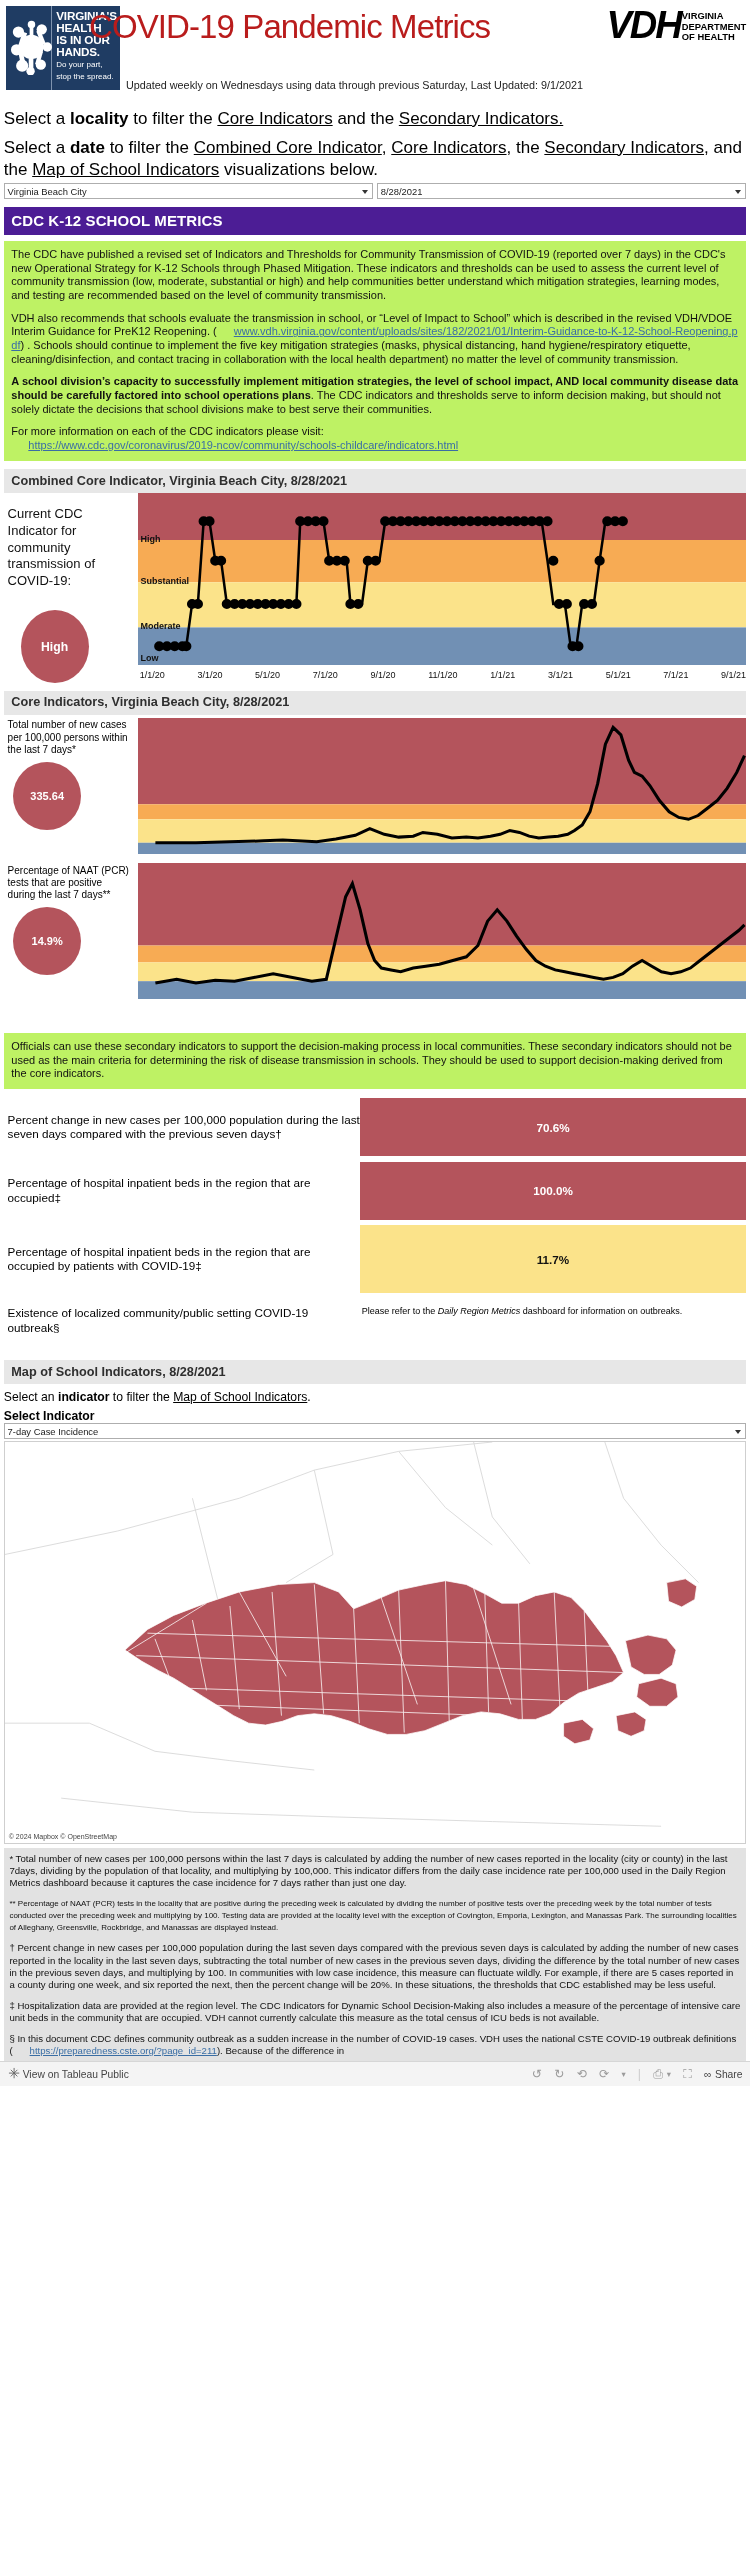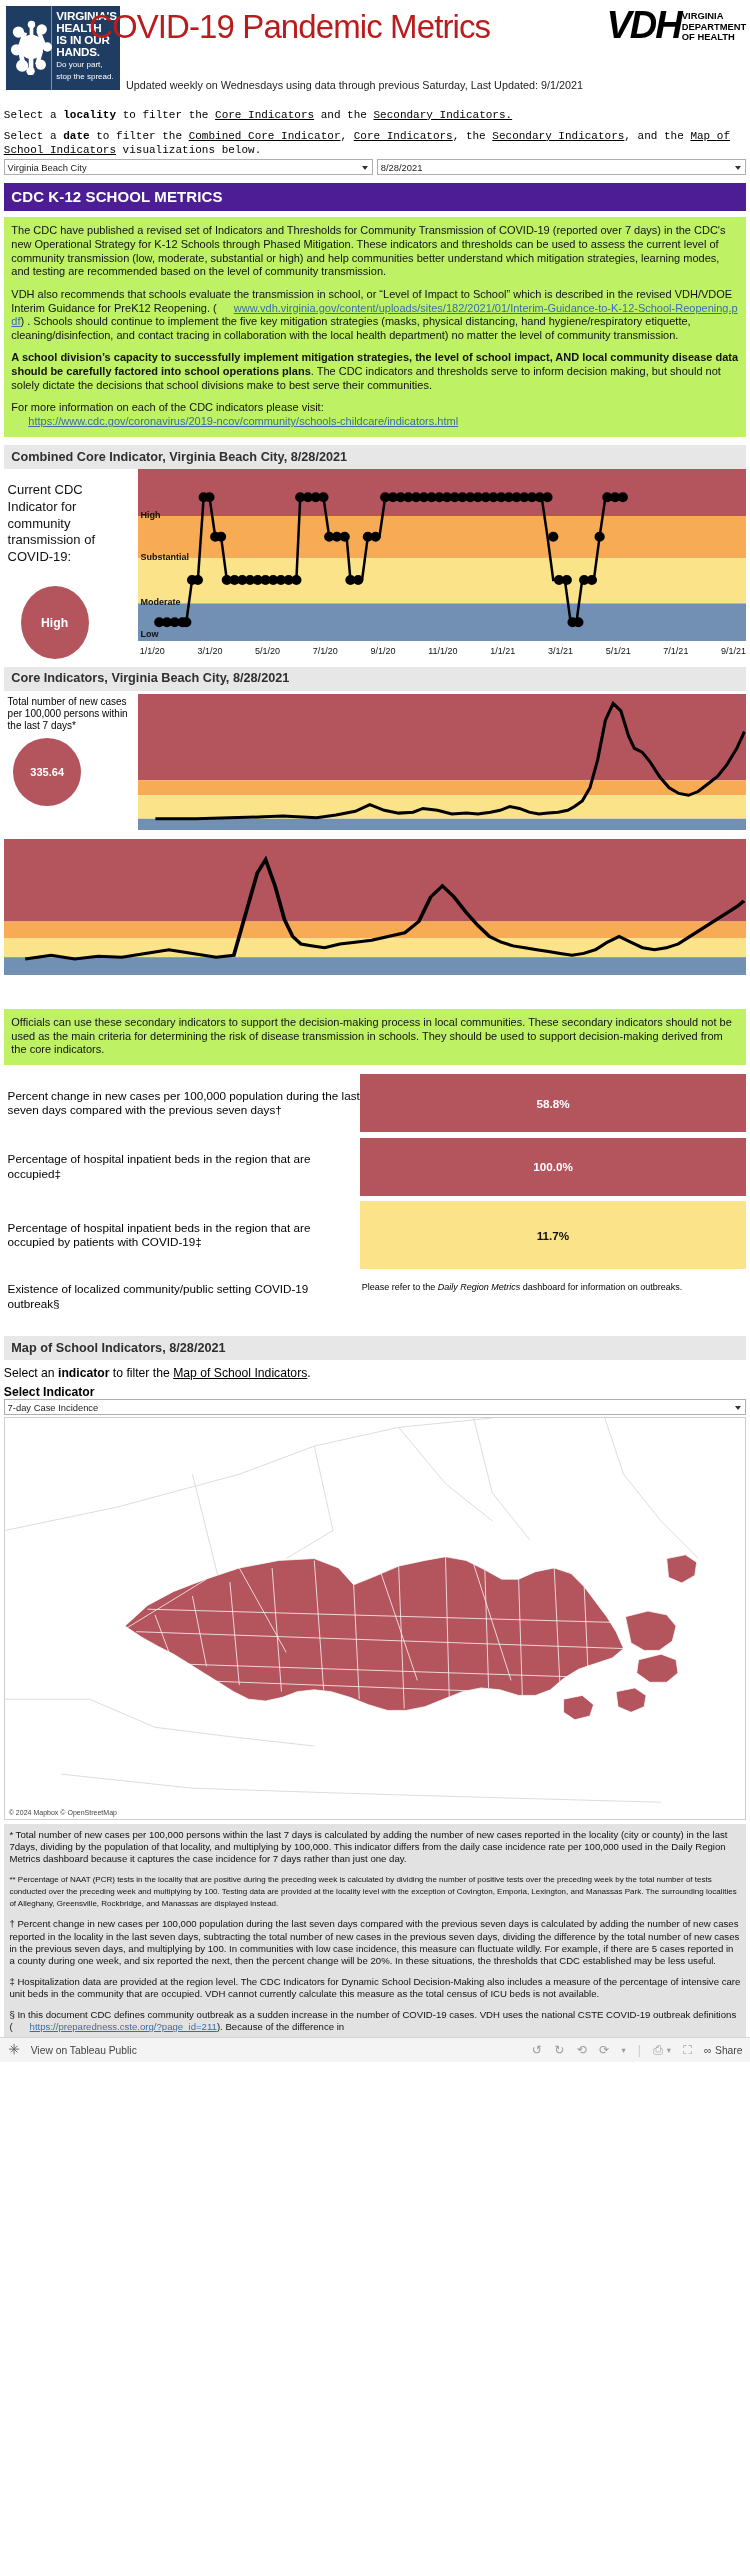--- a/index.html
+++ b/index.html
@@ -37,21 +37,21 @@
   .vdh-right {
     position: absolute; right: 3.8px; top: 7.5px; display:flex; align-items:flex-start;
   }
   .vdh-mark { font-size: 38px; font-weight: bold; font-style: italic; line-height: .9; letter-spacing:-1.9px;}
   .vdh-words { font-size: 9.4px; font-weight: bold; line-height: 1.12; margin-top: 3.8px; margin-left:0.9px;}
   .updated-line {
     position: absolute; left: 126px; top: 79px; font-size: 10.8px; color: #222;
   }
 
   
-  .instructions { padding: 0 3.8px; font-size: 11px; line-height: 1.33; font-family: Liberation Mono, monospace; }
+  .instructions { padding: 0 3.8px; font-size: 17px; line-height: 1.33; }
   .instructions p { margin: 6.6px 0 0 0; }
   .u { text-decoration: underline; }
   .b { font-weight: bold; }
 
   
   .sel-labels { display:flex; padding: 4.7px 3.8px 0 3.8px; font-size: 12.2px; font-weight: bold;}
   .sel-labels .l { width: 50%; }
   .sel-labels .r { width: 50%; text-align: right; padding-right:1.9px;}
   .sel-row { display:flex; gap: 3.8px; padding: 0.9px 3.8px 0 3.8px; }
   .sel {
@@ -131,21 +131,21 @@
   .footnotes { background:#e2e2e2; margin: 3.8px 3.8px 0 3.8px; padding: 4.7px 5.6px 3.8px 5.6px; }
   .fn { font-size: 9.6px; line-height: 1.28; margin: 0 0 8.4px 0; color:#111;}
   .fn.small { font-size: 8px; line-height:1.5; }
 
   
   .tbar {
     position: relative; height: 25px; background:#f4f4f4; border-top:0.9px solid #d6d6d6;
     display:flex; align-items:center; padding: 0 7.5px; font-size: 10.3px; color:#444;
     margin-top: 0;
   }
-  .tbar .left { display:flex; align-items:center; gap:11px; }
+  .tbar .left { display:flex; align-items:center; gap:3px; }
   .tbar .right { margin-left:auto; display:flex; align-items:center; gap:12.2px; color:#9b9b9b; font-size:12.2px;}
   .tbar .share { color:#444; font-size: 10.3px; display:flex; align-items:center; gap:3.8px;}
 </style>
 </head>
 <body>
 
 <div class="page">
 
   <div class="header">
     <div class="vdh-logo">
@@ -333,38 +333,42 @@
         <rect x="0" y="0" width="630" height="92" fill="#b4545c"></rect>
         <rect x="0" y="92" width="630" height="16" fill="#f7ab54"></rect>
         <rect x="0" y="108" width="630" height="25" fill="#fbe38a"></rect>
         <rect x="0" y="133" width="630" height="12" fill="#7190b4"></rect>
         <polyline fill="none" stroke="#000" stroke-width="3.2" points="18,133 60,133 95,132 130,131 150,130 165,131 185,132 205,129 225,125 240,118 255,124 270,127 285,126 295,122 310,124 325,128 340,127 352,128 365,126 375,124 385,120 395,122 405,126 415,128 425,127 435,126 445,124 452,120 460,114 468,100 476,70 484,28 492,10 500,18 508,45 514,58 522,62 530,72 540,88 550,100 560,106 570,108 580,104 590,96 600,88 610,75 620,58 628,40"></polyline>
       </svg>
     </div>
   </div>
 
   <div class="core-row" style="margin-top:7.5px">
+    <div class="core-left">
+      <div class="cap">Percentage of NAAT (PCR) tests that are positive during the last 7 days**</div>
+      <div class="circ">14.9%</div>
+    </div>
     <div class="core-chart">
       <svg viewBox="0 0 630 145" width="100%" height="136" preserveAspectRatio="none" xmlns="http://www.w3.org/2000/svg">
         <rect x="0" y="0" width="630" height="88" fill="#b4545c"></rect>
         <rect x="0" y="88" width="630" height="18" fill="#f7ab54"></rect>
         <rect x="0" y="106" width="630" height="20" fill="#fbe38a"></rect>
         <rect x="0" y="126" width="630" height="19" fill="#7190b4"></rect>
         <polyline fill="none" stroke="#000" stroke-width="3.2" points="18,128 40,124 60,128 80,125 100,126 120,122 140,118 160,122 180,126 195,124 205,80 215,36 222,22 230,50 238,86 245,104 252,112 262,114 272,116 285,112 298,110 312,108 326,104 340,100 352,88 362,62 372,50 382,62 392,78 402,92 412,104 422,110 432,114 442,116 452,118 462,120 472,122 482,124 492,122 502,118 512,110 522,104 532,110 542,116 552,118 562,116 572,112 582,104 592,96 602,88 612,80 622,72 628,66"></polyline>
       </svg>
     </div>
   </div>
 
   <div class="grey-panel" style="margin-top:32px">
     <p>Officials can use these secondary indicators to support the decision-making process in local communities. These secondary indicators should not be used as the main criteria for determining the risk of disease transmission in schools. They should be used to support decision-making derived from the core indicators.</p>
   </div>
 
   <div class="sec-row" style="margin-top:9.4px">
     <div class="sec-label">Percent change in new cases per 100,000 population during the last seven days compared with the previous seven days†</div>
-    <div class="sec-box" style="background:#b4545c;color:#fff">58.8%</div>
+    <div class="sec-box" style="background:#b4545c;color:#fff">70.6%</div>
   </div>
 
   <div class="sec-row" style="margin-top:5.6px">
     <div class="sec-label">Percentage of hospital inpatient beds in the region that are occupied‡</div>
     <div class="sec-box" style="background:#b4545c;color:#fff">100.0%</div>
   </div>
 
   <div class="sec-row" style="margin-top:5.6px">
     <div class="sec-label">Percentage of hospital inpatient beds in the region that are occupied by patients with COVID-19‡</div>
     <div class="sec-box" style="background:#fbe38a;color:#111;height:68px">11.7%</div>

